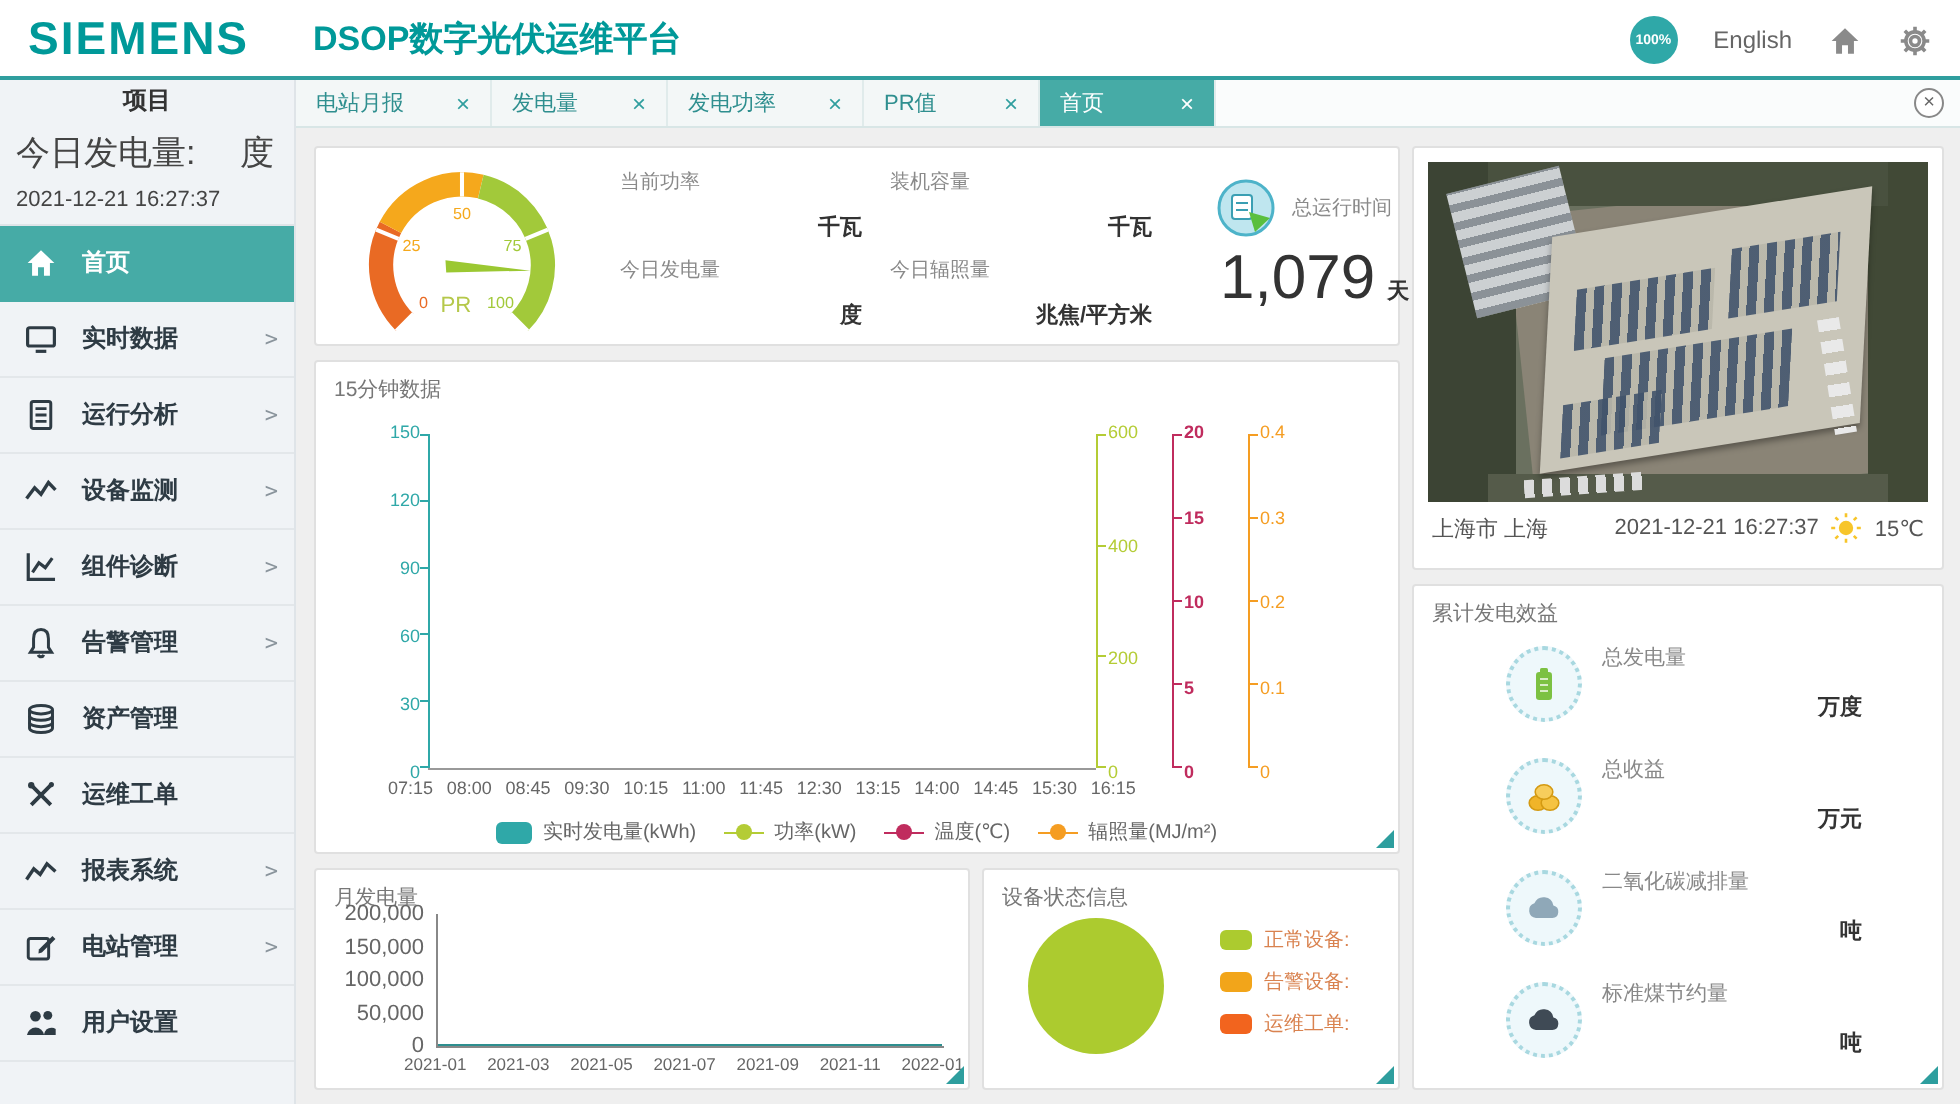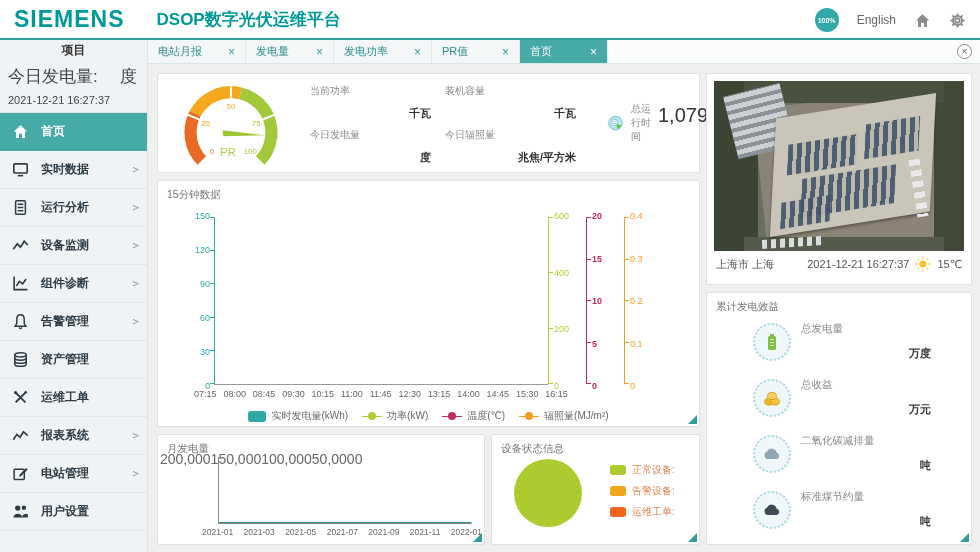--- a/index.html
+++ b/index.html
@@ -50,25 +50,25 @@
 
   .p-overview { left:9px; top:9px; width:543px; height:100px; display:flex; align-items:center; }
   .gauge-wrap { width:138px; height:96px; flex:none; margin-left:4px; }
   .stats-grid { display:grid; grid-template-columns:135px 145px; grid-auto-rows:44px; margin-left:10px; }
   .stat { padding-top:5px; }
   .stat-label { font-size:10px; color:#8a8a8a; }
   .stat-vrow { display:flex; justify-content:flex-end; padding-right:14px; margin-top:8px; align-items:baseline; gap:4px; }
   .stat-val { font-size:12px; color:#333; }
   .stat-unit { font-size:11px; color:#333; font-weight:bold; }
   .vdiv { width:1px; height:68px; background:#e3e3e3; margin:0 12px 0 6px; }
-  .runtime { display:flex; flex-direction:row; justify-content:center; }
+  .runtime { display:flex; flex-direction:column; justify-content:center; }
   .rt-top { display:flex; align-items:center; gap:8px; }
   .rt-label { font-size:10px; color:#8a8a8a; }
   .rt-vrow { display:flex; align-items:baseline; gap:6px; margin-top:2px; margin-left:2px; }
-  .rt-val { font-size:20px; color:#333; }
+  .rt-val { font-size:31px; color:#333; }
   .rt-unit { font-size:11px; color:#333; font-weight:bold; }
 
   
   .p-minute { left:9px; top:116px; width:543px; height:247px; }
   .axline { position:absolute; top:36px; height:167px; width:1px; }
   .axtick { position:absolute; top:36px; height:167px; width:4px; }
   .ycol { position:absolute; display:flex; flex-direction:column; justify-content:space-between; font-size:9px; top:30px; height:180px; }
   .ycol span { line-height:10px; }
   .ycol.right { text-align:left; }
   .ycol.left { text-align:right; }
@@ -76,21 +76,21 @@
   .xlabels { position:absolute; left:36px; width:374px; top:208px; display:flex; justify-content:space-between; font-size:9px; color:#666; }
   .legend { position:absolute; left:0; right:0; top:228px; display:flex; justify-content:center; align-items:center; gap:14px; font-size:10px; color:#666; }
   .lg { display:flex; align-items:center; gap:5px; cursor:pointer; }
   .sw-bar { width:18px; height:11px; border-radius:3px; background:#2fa8a8; }
   .sw-line { position:relative; width:20px; height:11px; }
   .sw-line i { position:absolute; left:0; right:0; top:5px; height:1.5px; }
   .sw-line b { position:absolute; left:6px; top:1.5px; width:8px; height:8px; border-radius:50%; }
 
   
   .p-month { left:9px; top:370px; width:328px; height:111px; }
-  .m-ycol { position:absolute; left:2px; top:16px; height:78px; width:52px; display:flex; flex-direction:row; justify-content:space-between; text-align:right; font-size:14px; color:#666; }
+  .m-ycol { position:absolute; left:2px; top:16px; height:78px; width:52px; display:flex; flex-direction:column; justify-content:space-between; text-align:right; font-size:11px; color:#666; }
   .m-yaxis { position:absolute; left:60px; top:22px; height:66px; width:1px; background:#888; }
   .m-xaxis { position:absolute; left:60px; right:12px; top:88px; height:1px; background:#888; }
   .m-base { position:absolute; left:61px; right:13px; top:86.5px; height:2px; background:#2e8f8f; }
   .m-xlabels { position:absolute; left:44px; right:2px; top:92px; display:flex; justify-content:space-between; font-size:8.5px; color:#666; }
 
   
   .p-device { left:343px; top:370px; width:209px; height:111px; }
   .pie { position:absolute; left:22px; top:24px; width:68px; height:68px; border-radius:50%; background:#accb2f; }
   .d-legend { position:absolute; left:118px; top:28px; display:flex; flex-direction:column; gap:7px; }
   .dl { display:flex; align-items:center; gap:6px; cursor:pointer; }

